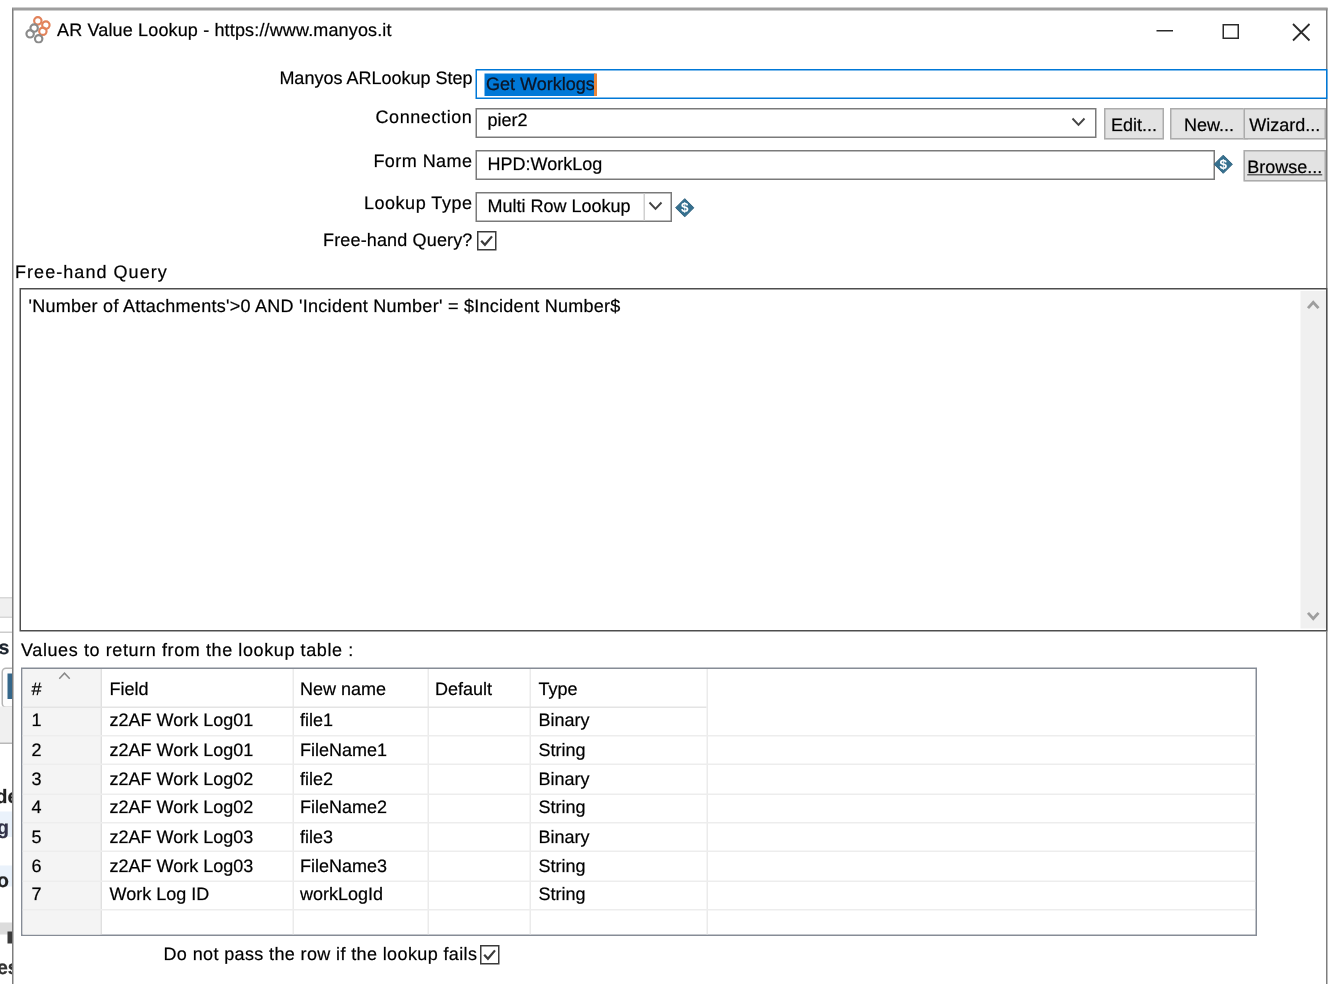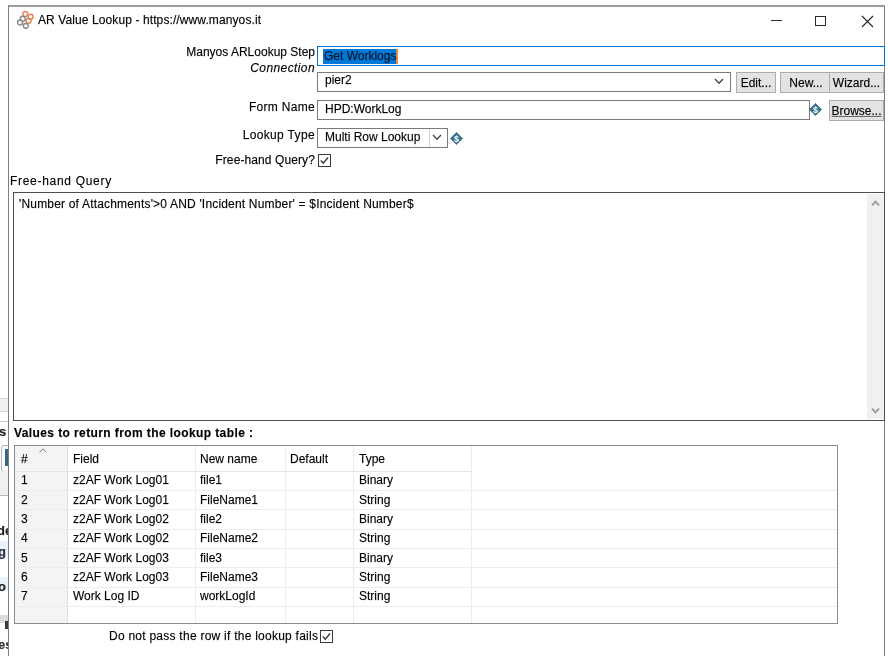--- a/index.html
+++ b/index.html
@@ -53,21 +53,21 @@
 <div class="abs" style="left:815px;top:16px;width:11px;height:10px;border:1.2px solid #2b2b2b;box-sizing:border-box;"></div>
 <svg class="abs" style="left:861px;top:15px;" width="13" height="13" viewBox="0 0 13 13">
   <path d="M1,1 L12,12 M12,1 L1,12" stroke="#2b2b2b" stroke-width="1.2"></path>
 </svg>
 
 <div class="rlbl" style="left:115px;top:45px;width:200px;">Manyos ARLookup Step</div>
 <div class="abs" style="left:317px;top:46px;width:568px;height:20px;border:1px solid #0078d7;background:#fff;box-sizing:border-box;"></div>
 <div class="abs" style="left:323px;top:48.5px;height:15px;background:#0078d7;color:#0f172a;font-size:12px;line-height:15px;padding:0 1px;">Get Worklogs</div>
 <div class="abs" style="left:395.5px;top:48.5px;width:2px;height:15px;background:#e8863c;"></div>
 
-<div class="rlbl" style="left:115px;top:61px;width:200px;letter-spacing:0.4px;font-style:italic;">Connection</div>
+<div class="rlbl" style="left:115px;top:71px;width:200px;letter-spacing:0.4px;">Connection</div>
 <div class="fld" style="left:317px;top:72px;width:414px;height:20px;"></div>
 <div class="lbl" style="left:325px;top:73px;">pier2</div>
 <svg class="abs" style="left:714px;top:78px;" width="10" height="7" viewBox="0 0 10 7">
   <path d="M1,1 L5,5.2 L9,1" fill="none" stroke="#444" stroke-width="1.3"></path>
 </svg>
 <div class="btn" style="left:736px;top:72px;width:40px;height:21px;line-height:20px;">Edit...</div>
 <div class="btn" style="left:780px;top:72px;width:52px;height:21px;line-height:20px;">New...</div>
 <div class="btn" style="left:829px;top:72px;width:55px;height:21px;line-height:20px;">Wizard...</div>
 
 <div class="rlbl" style="left:115px;top:99.5px;width:200px;letter-spacing:0.3px;">Form Name</div>
@@ -102,21 +102,21 @@
 <div class="lbl" style="left:19px;top:197px;letter-spacing:0.18px;">'Number of Attachments'&gt;0 AND 'Incident Number' = $Incident Number$</div>
 
 <div class="abs" style="left:867px;top:194px;width:16.5px;height:225px;background:#f0f0f0;"></div>
 <svg class="abs" style="left:870.5px;top:199.5px;" width="9" height="7" viewBox="0 0 9 7">
   <path d="M1,5.4 L4.5,1.6 L8,5.4" fill="none" stroke="#9e9e9e" stroke-width="1.9"></path>
 </svg>
 <svg class="abs" style="left:870.5px;top:407px;" width="9" height="7" viewBox="0 0 9 7">
   <path d="M1,1.6 L4.5,5.4 L8,1.6" fill="none" stroke="#9e9e9e" stroke-width="1.9"></path>
 </svg>
 
-<div class="lbl" style="left:14px;top:426px;letter-spacing:0.4px;font-weight:bold;">Values to return from the lookup table :</div>
+<div class="lbl" style="left:14px;top:426px;letter-spacing:0.4px;">Values to return from the lookup table :</div>
 
 <div id="tbl" class="abs" style="left:14px;top:445px;width:824px;height:179px;border:1px solid #868c96;background:#fff;box-sizing:border-box;overflow:hidden;">
 
   <div class="abs" style="left:0;top:0;width:52px;height:179px;background:#f4f4f4;"></div>
 
   <div class="vline" style="left:52px;top:0;height:177px;background:#e0e0e0;"></div>
   <div class="vline" style="left:180px;top:0;height:177px;background:#ebebeb;"></div>
   <div class="vline" style="left:270px;top:0;height:177px;background:#ebebeb;"></div>
   <div class="vline" style="left:338px;top:0;height:177px;background:#ebebeb;"></div>
   <div class="vline" style="left:456px;top:0;height:177px;background:#ebebeb;"></div>

